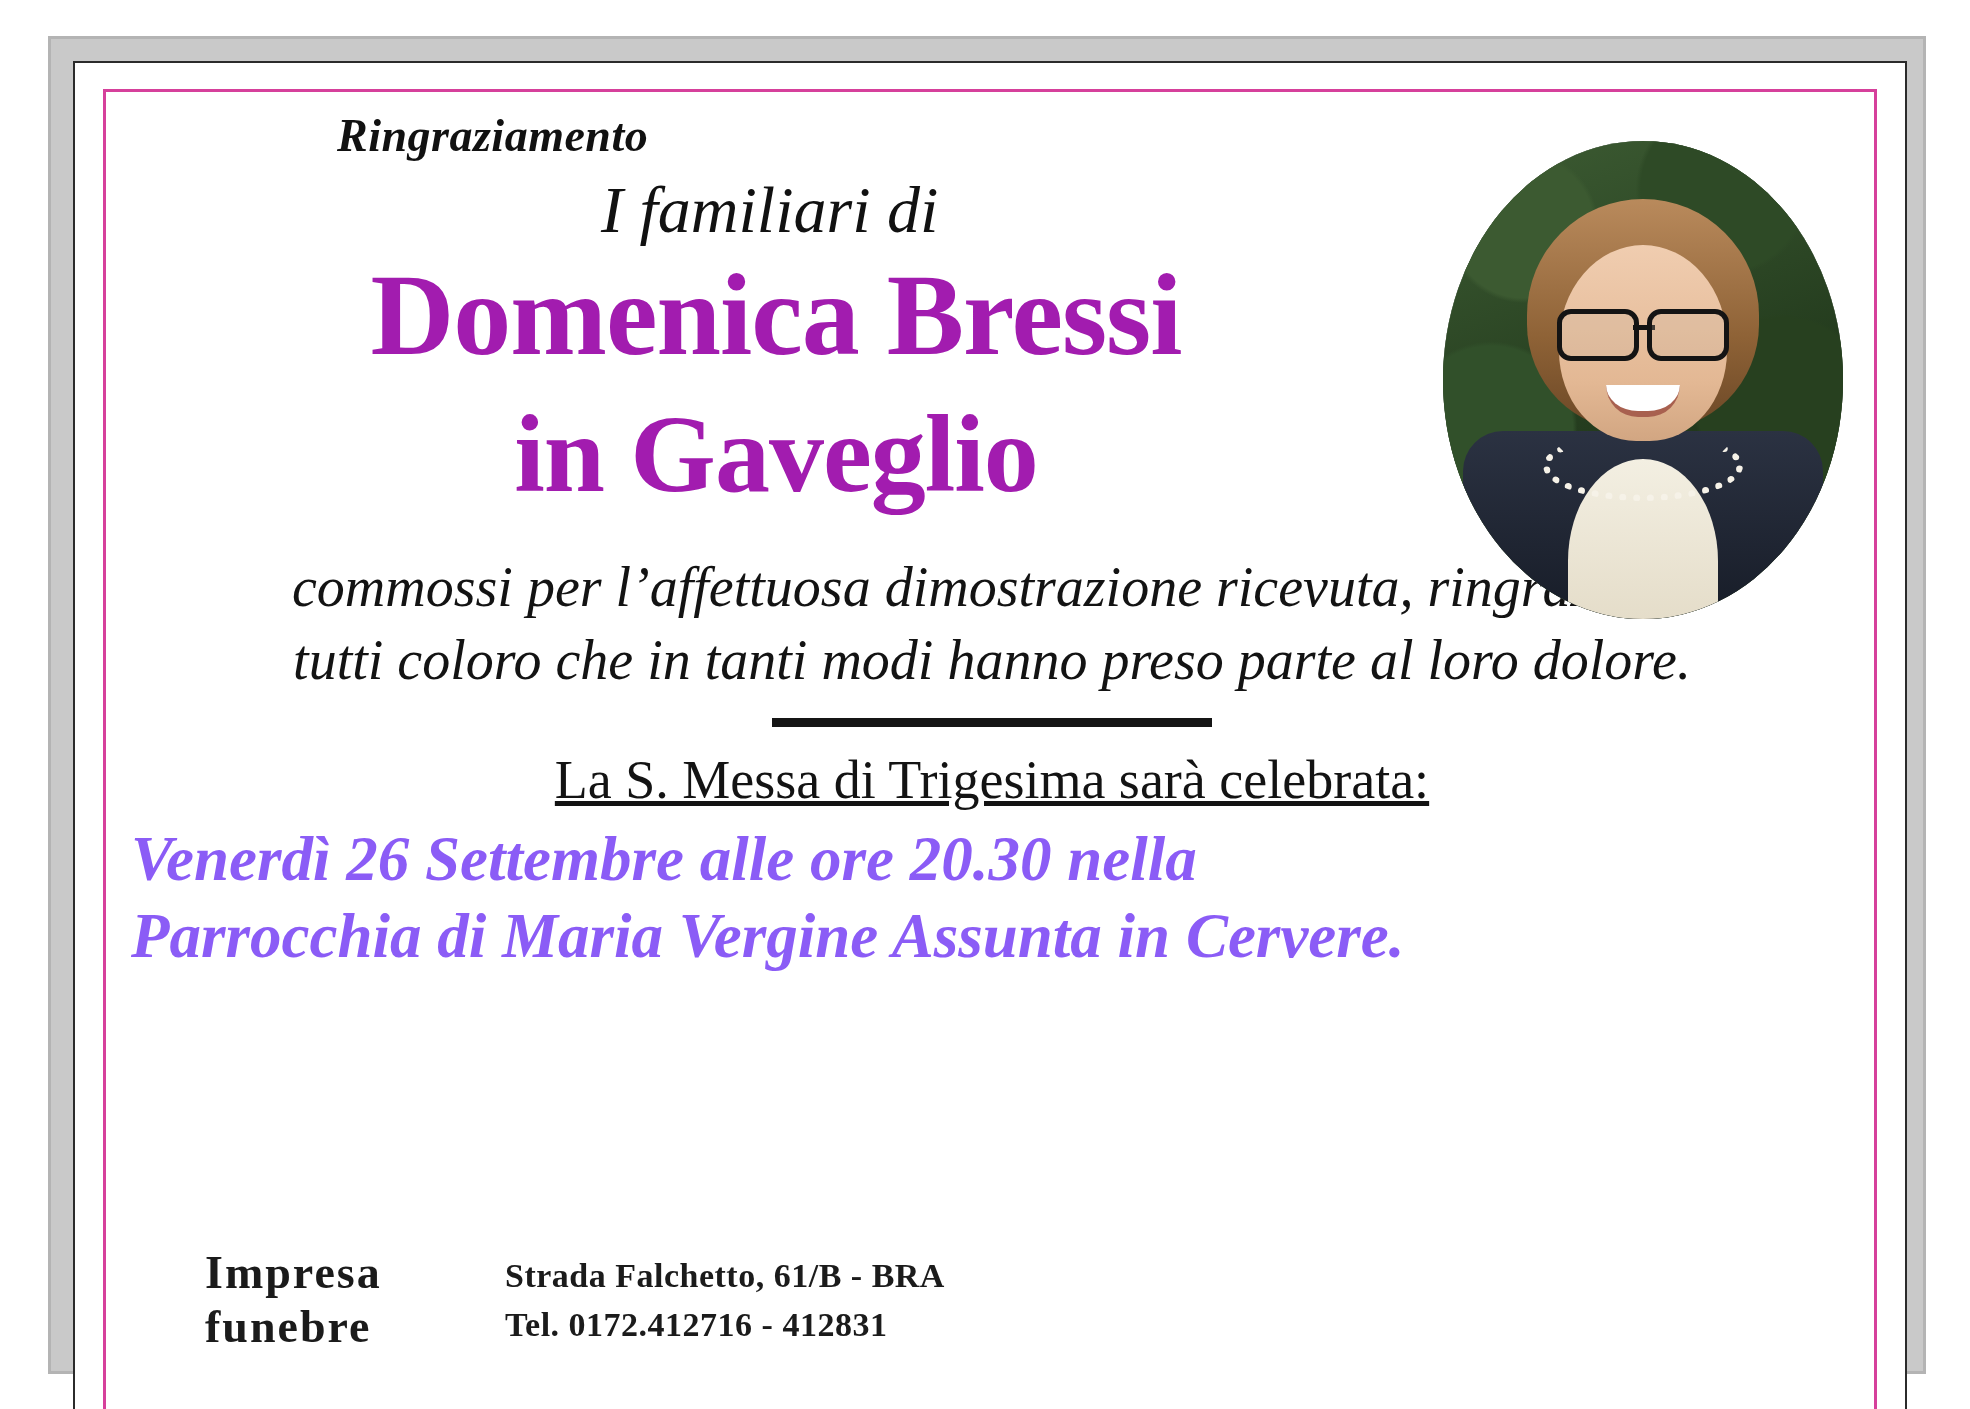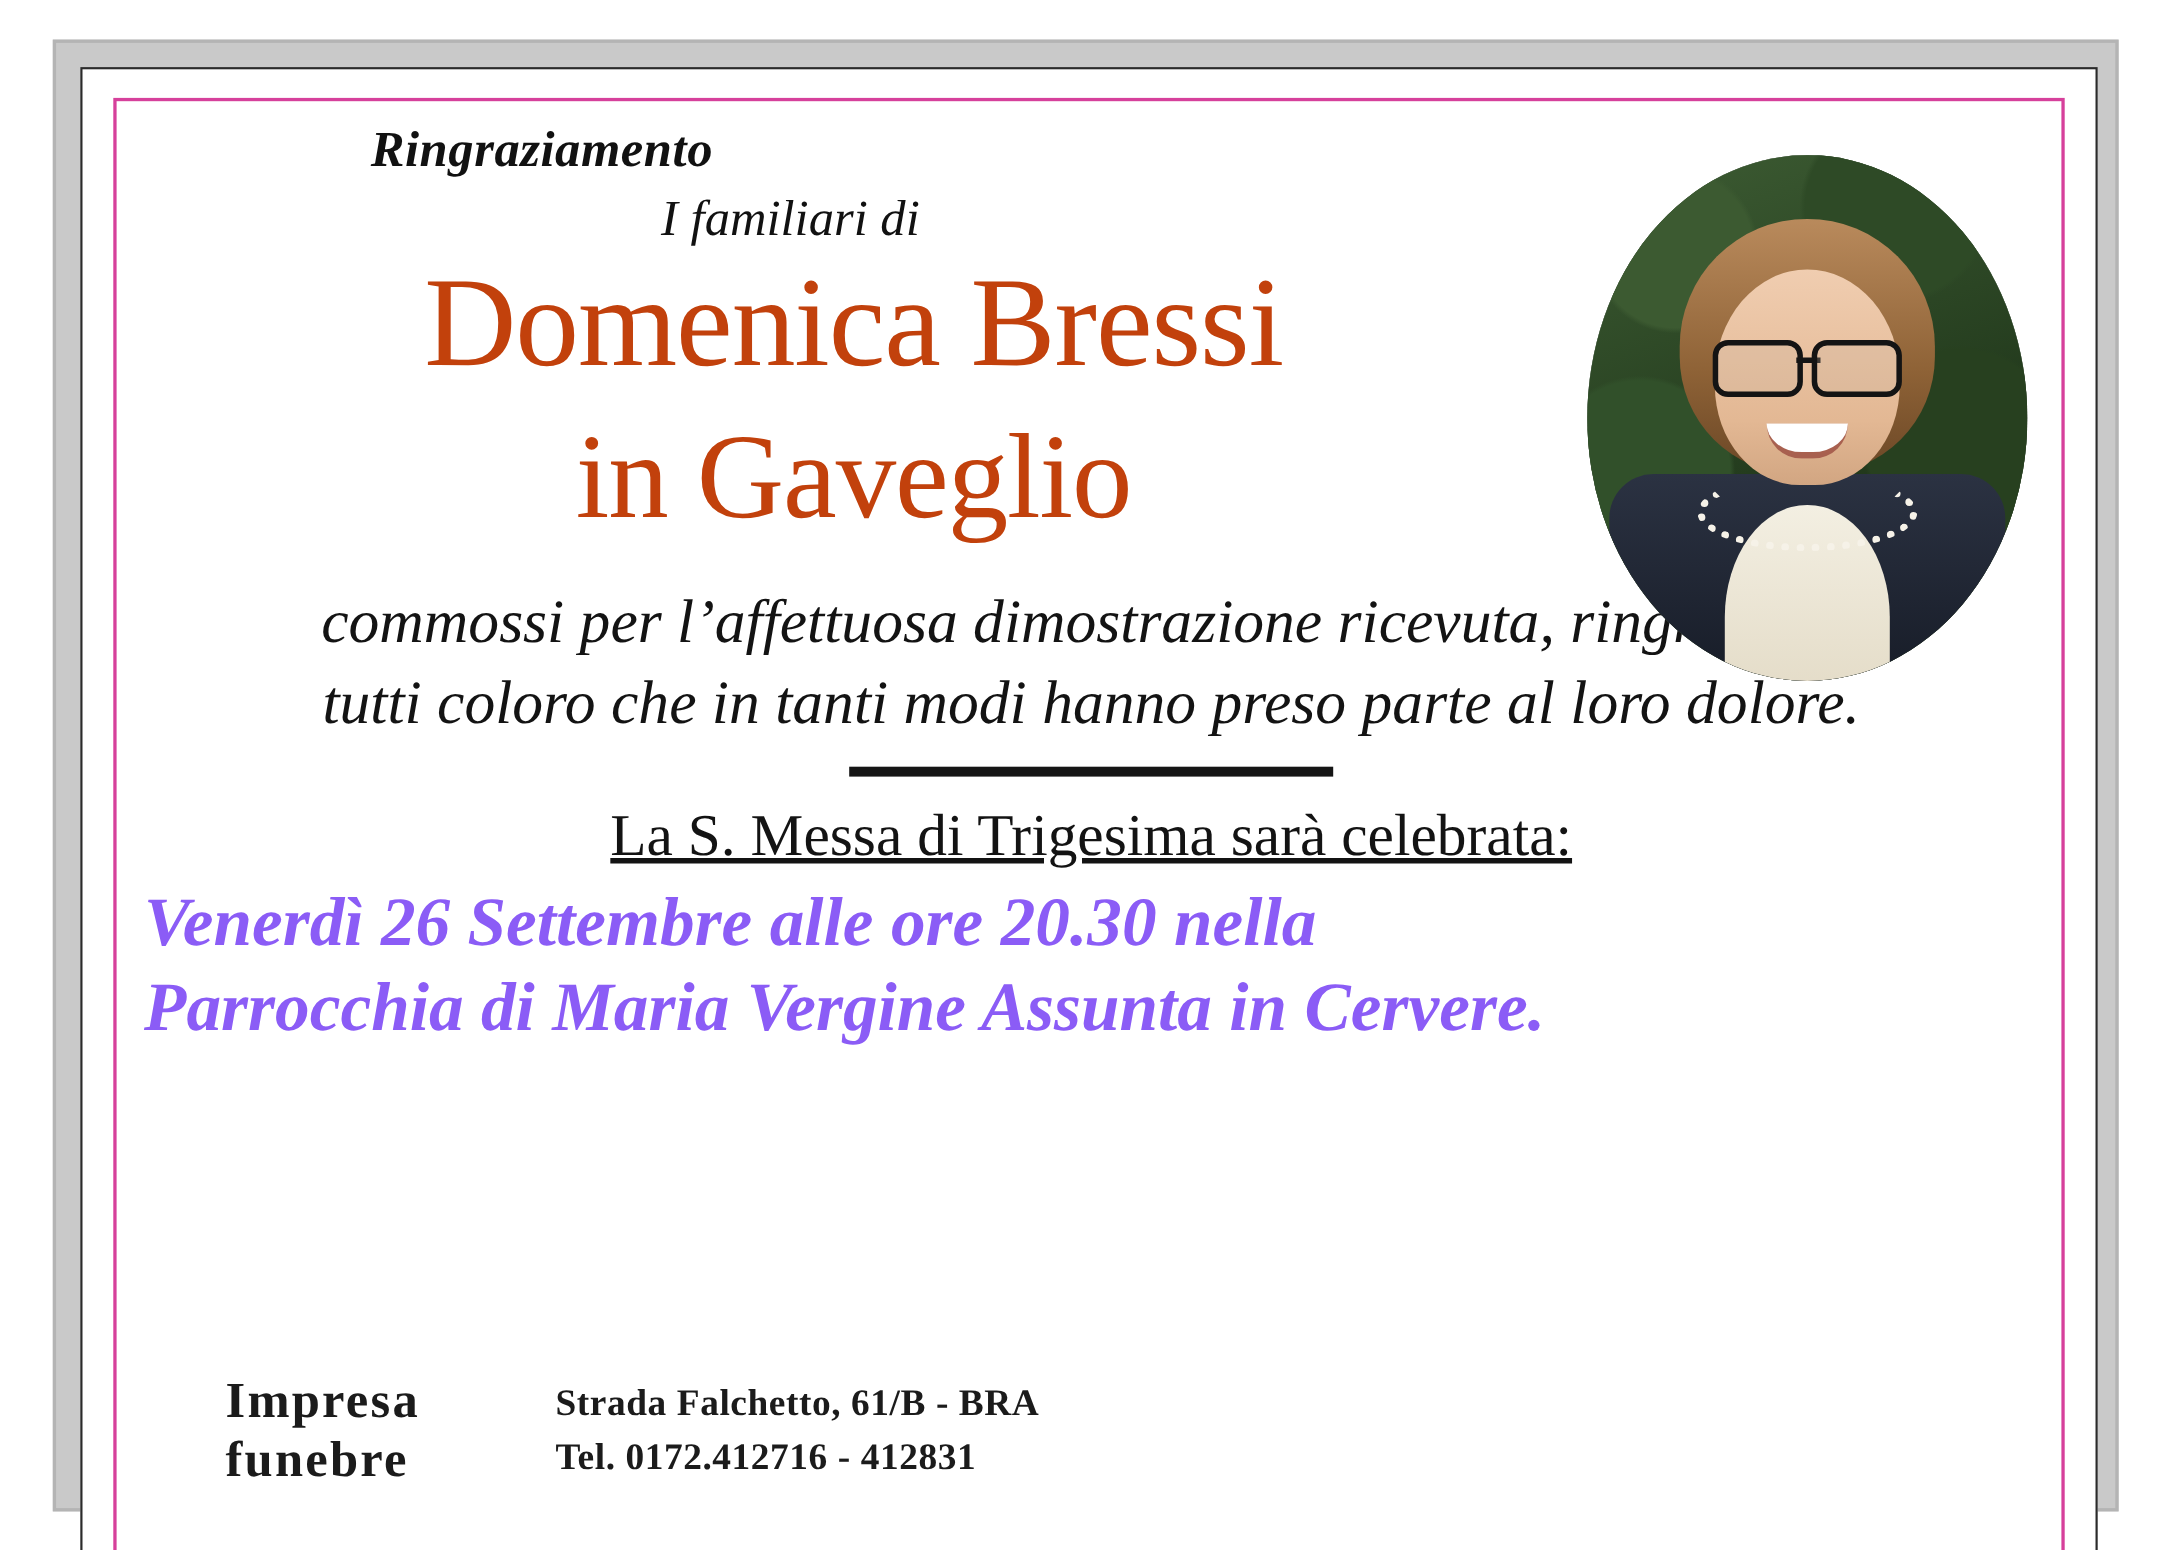--- a/index.html
+++ b/index.html
@@ -73,38 +73,38 @@
     font-size: 46px;
     color: #111111;
     letter-spacing: 0.5px;
     margin-left: 206px;
     line-height: 1.0;
   }
 
   .familiari {
     font-family: "Liberation Serif", serif;
     font-style: italic;
-    font-size: 46px;
+    font-size: 66px;
     color: #111111;
     text-align: left;
     margin-left: 470px;
     margin-top: 16px;
     line-height: 1.05;
   }
 
   .name-block {
     margin-top: 8px;
     width: 1290px;
     text-align: center;
   }
   .name-line {
     font-family: "Liberation Serif", serif;
-    font-weight: normal;
+    font-weight: bold;
     font-size: 116px;
-    color: #c2410c;
+    color: #a21caf;
     line-height: 1.10;
     letter-spacing: -1px;
     white-space: nowrap;
   }
   .name-line.second {
     font-size: 110px;
     margin-top: 14px;
   }
 
   

